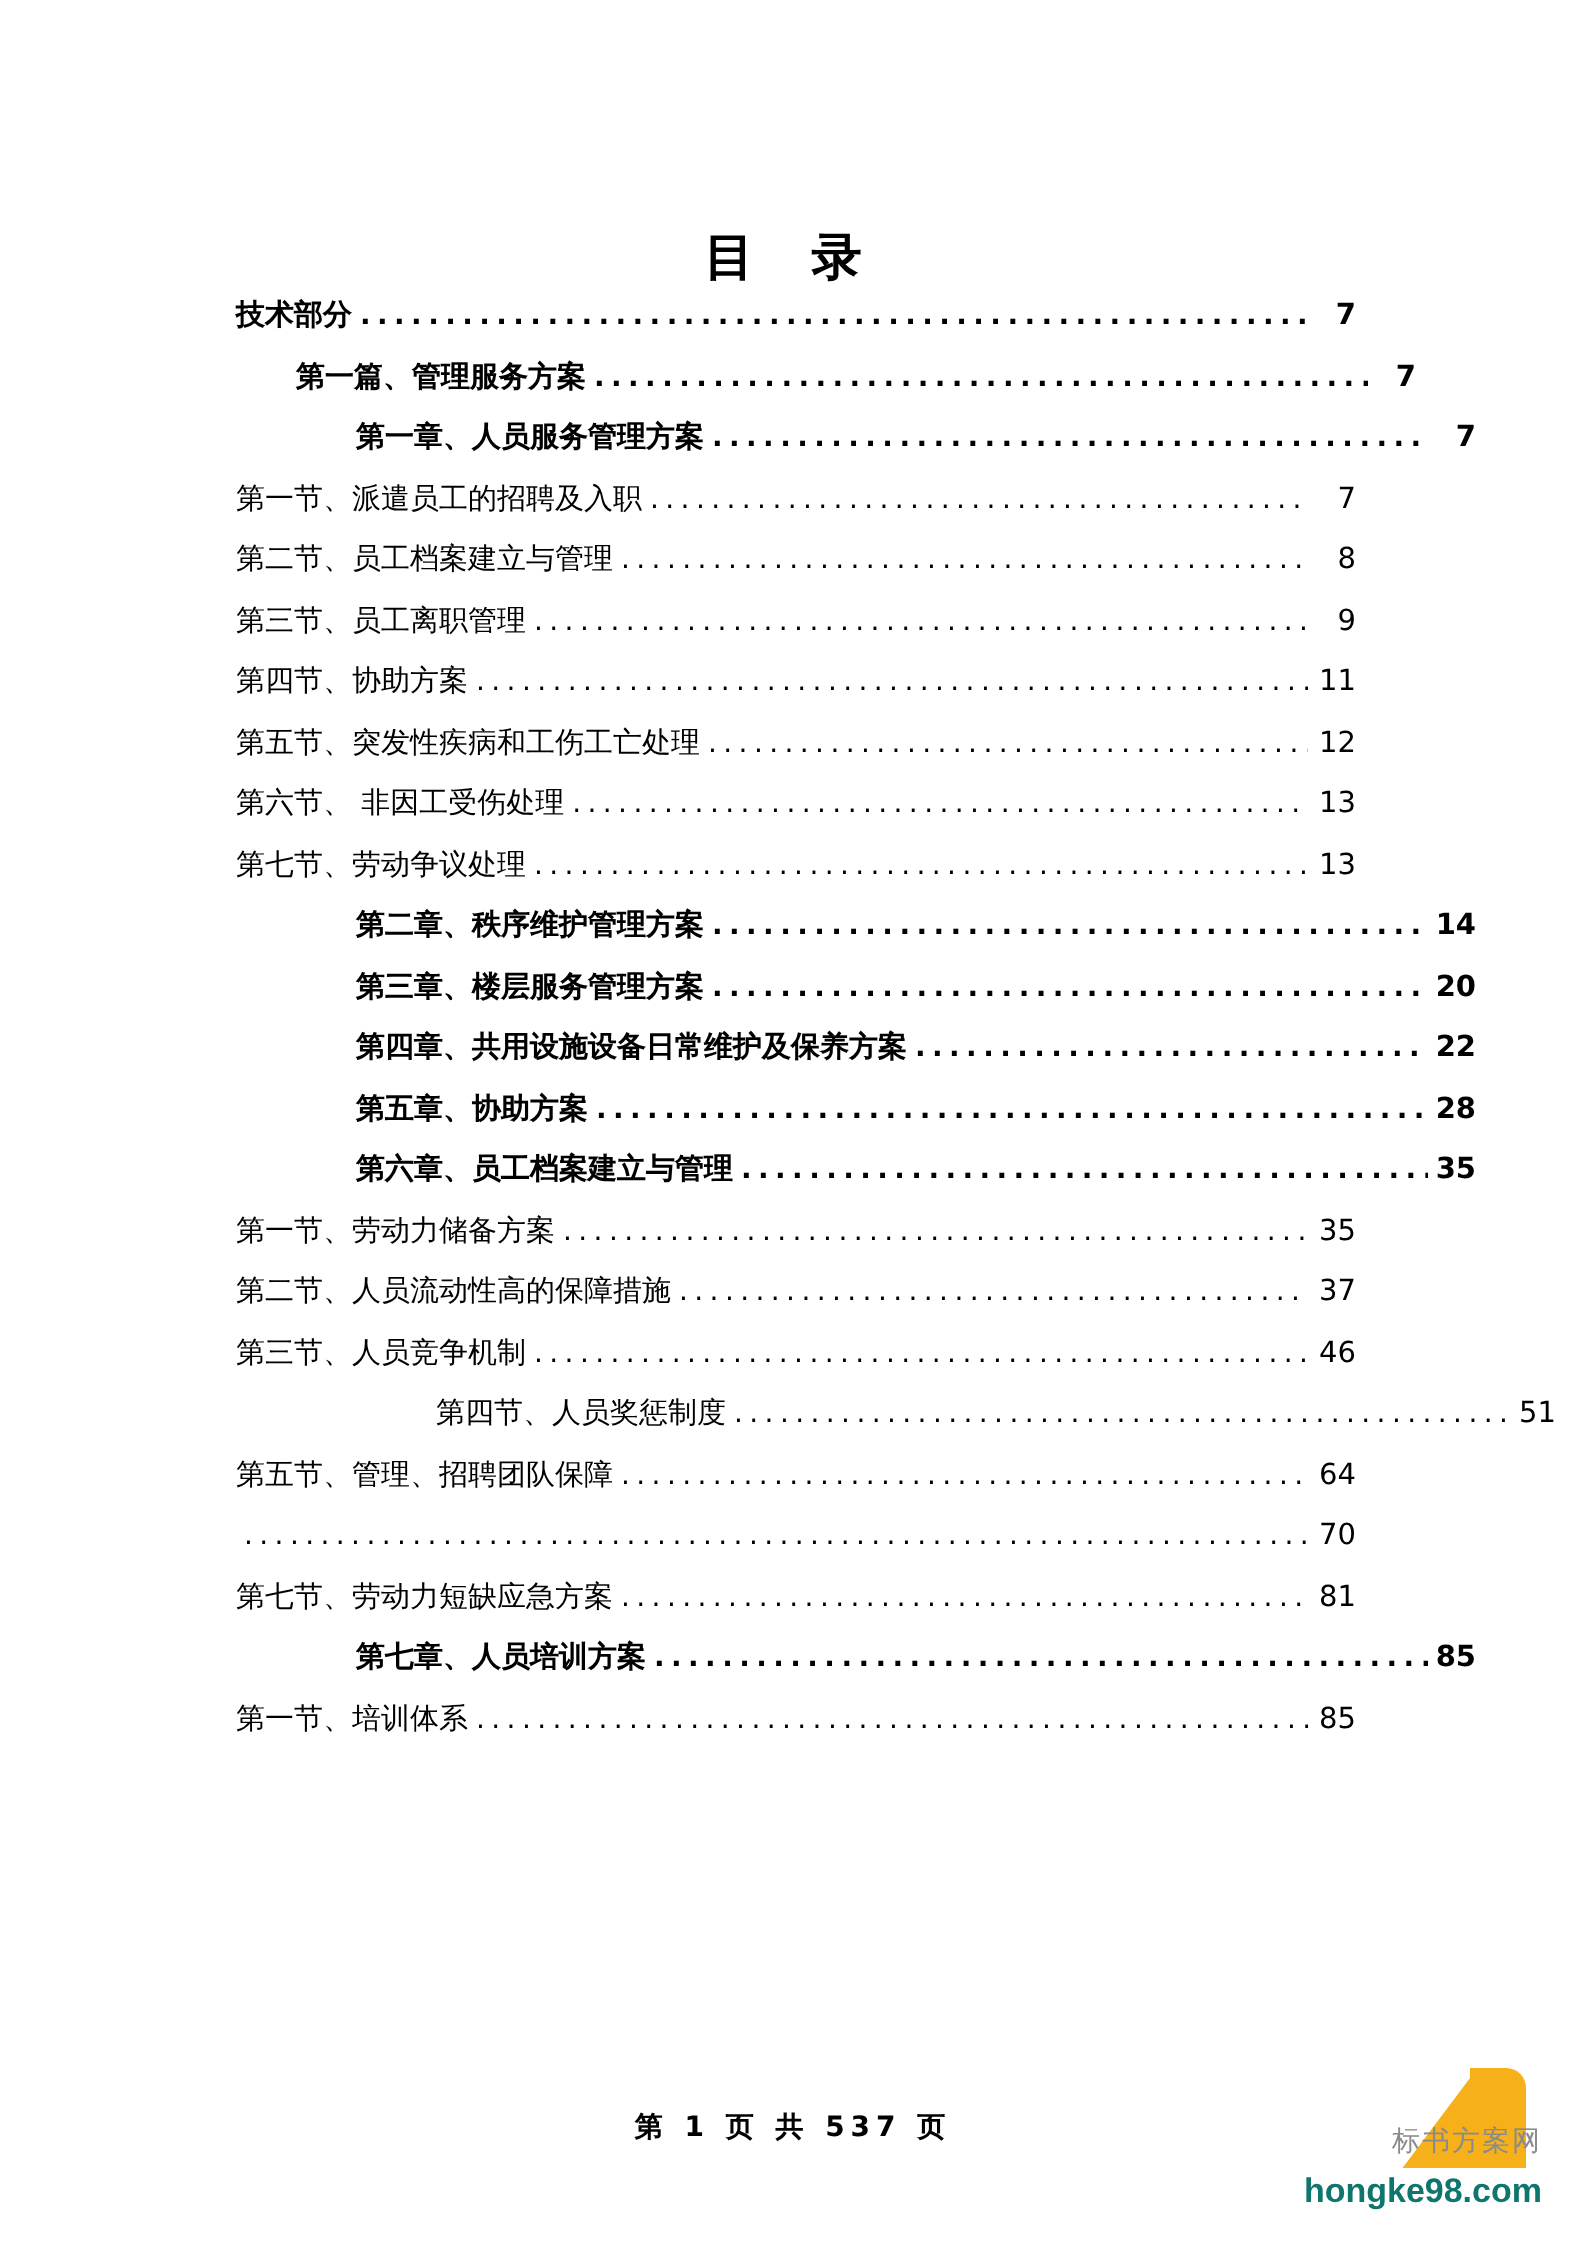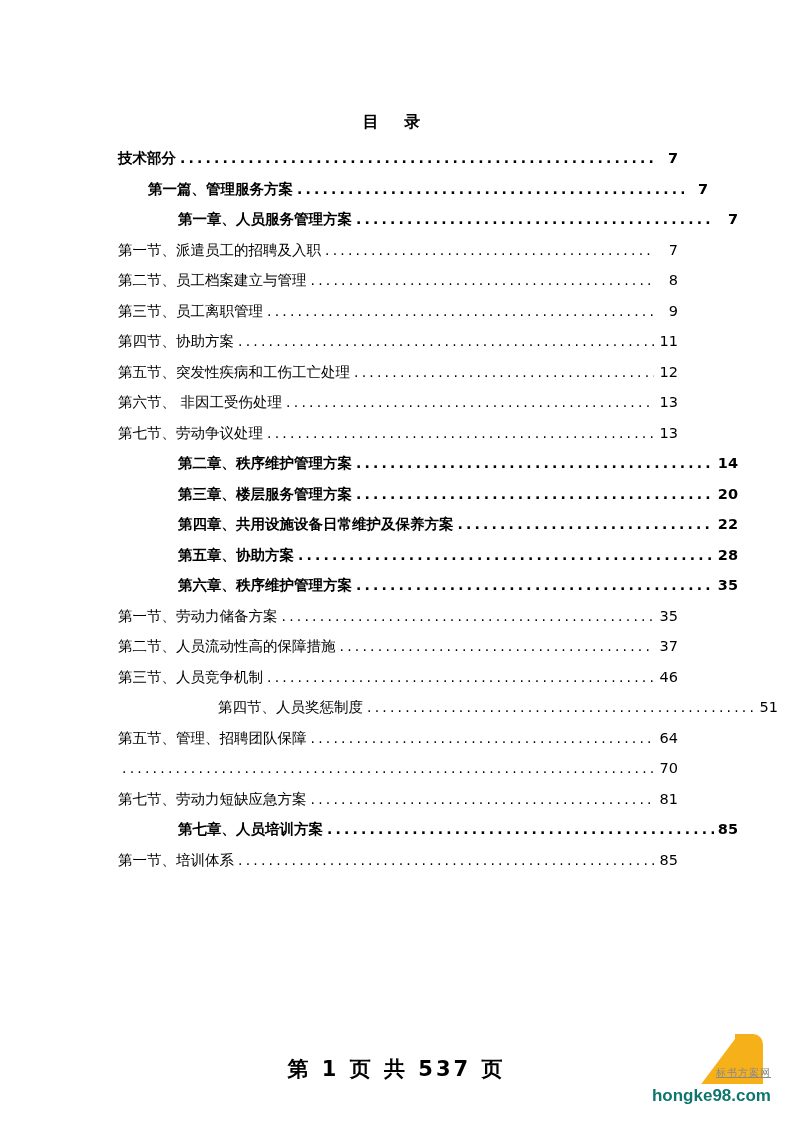--- a/index.html
+++ b/index.html
@@ -22,21 +22,21 @@
     width: 793px;
     height: 1122px;
     box-sizing: border-box;
   }
   .toc-title {
     position: absolute;
     left: 0;
     top: 112px;
     width: 793px;
     text-align: center;
-    font-size: 16px;
+    font-size: 25px;
     font-weight: bold;
     letter-spacing: 10px;
     font-family: "DejaVu Sans", "Liberation Sans", sans-serif;
   }
   .toc-list {
     position: absolute;
     left: 118px;
     top: 143px;
     width: 560px;
   }
@@ -72,21 +72,21 @@
   .lvl2 { margin-left: 60px; font-weight: bold; }
   .lvl3 { font-weight: normal; }
   .lvl3b { margin-left: 100px; font-weight: normal; justify-content: space-between; }
 
   .footer {
     position: absolute;
     left: 0;
     top: 1055px;
     width: 793px;
     text-align: center;
-    font-size: 21px;
+    font-size: 14px;
     font-weight: bold;
     letter-spacing: 3px;
     font-family: "DejaVu Sans", "Liberation Sans", sans-serif;
   }
   .watermark {
     position: absolute;
     right: 12px;
     bottom: 8px;
     width: 140px;
     height: 88px;
@@ -108,25 +108,24 @@
     bottom: 30px;
     width: 28px;
     height: 50px;
     background: #f5b01a;
     border-top-right-radius: 10px;
   }
   .wm-text-cn {
     position: absolute;
     right: 10px;
     bottom: 34px;
-    font-size: 10px;
+    font-size: 14px;
     color: #8a8a8a;
     letter-spacing: 1px;
     font-family: "DejaVu Sans", "Liberation Sans", sans-serif;
-    text-decoration: underline;
   }
   .wm-text-en {
     position: absolute;
     right: 10px;
     bottom: 8px;
     font-size: 17px;
     color: #0f766e;
     font-weight: bold;
     font-family: "Liberation Sans", sans-serif;
   }
@@ -203,21 +202,21 @@
         <span class="label">第四章、共用设施设备日常维护及保养方案</span>
         <span class="dots">........................................................................................................................</span>
         <span class="pageno">22</span>
       </div>
       <div class="toc-row lvl2">
         <span class="label">第五章、协助方案</span>
         <span class="dots">........................................................................................................................</span>
         <span class="pageno">28</span>
       </div>
       <div class="toc-row lvl2">
-        <span class="label">第六章、秩序维护管理方案</span>
+        <span class="label">第六章、员工档案建立与管理</span>
         <span class="dots">........................................................................................................................</span>
         <span class="pageno">35</span>
       </div>
       <div class="toc-row lvl3">
         <span class="label">第一节、劳动力储备方案</span>
         <span class="dots">........................................................................................................................</span>
         <span class="pageno">35</span>
       </div>
       <div class="toc-row lvl3">
         <span class="label">第二节、人员流动性高的保障措施</span>

